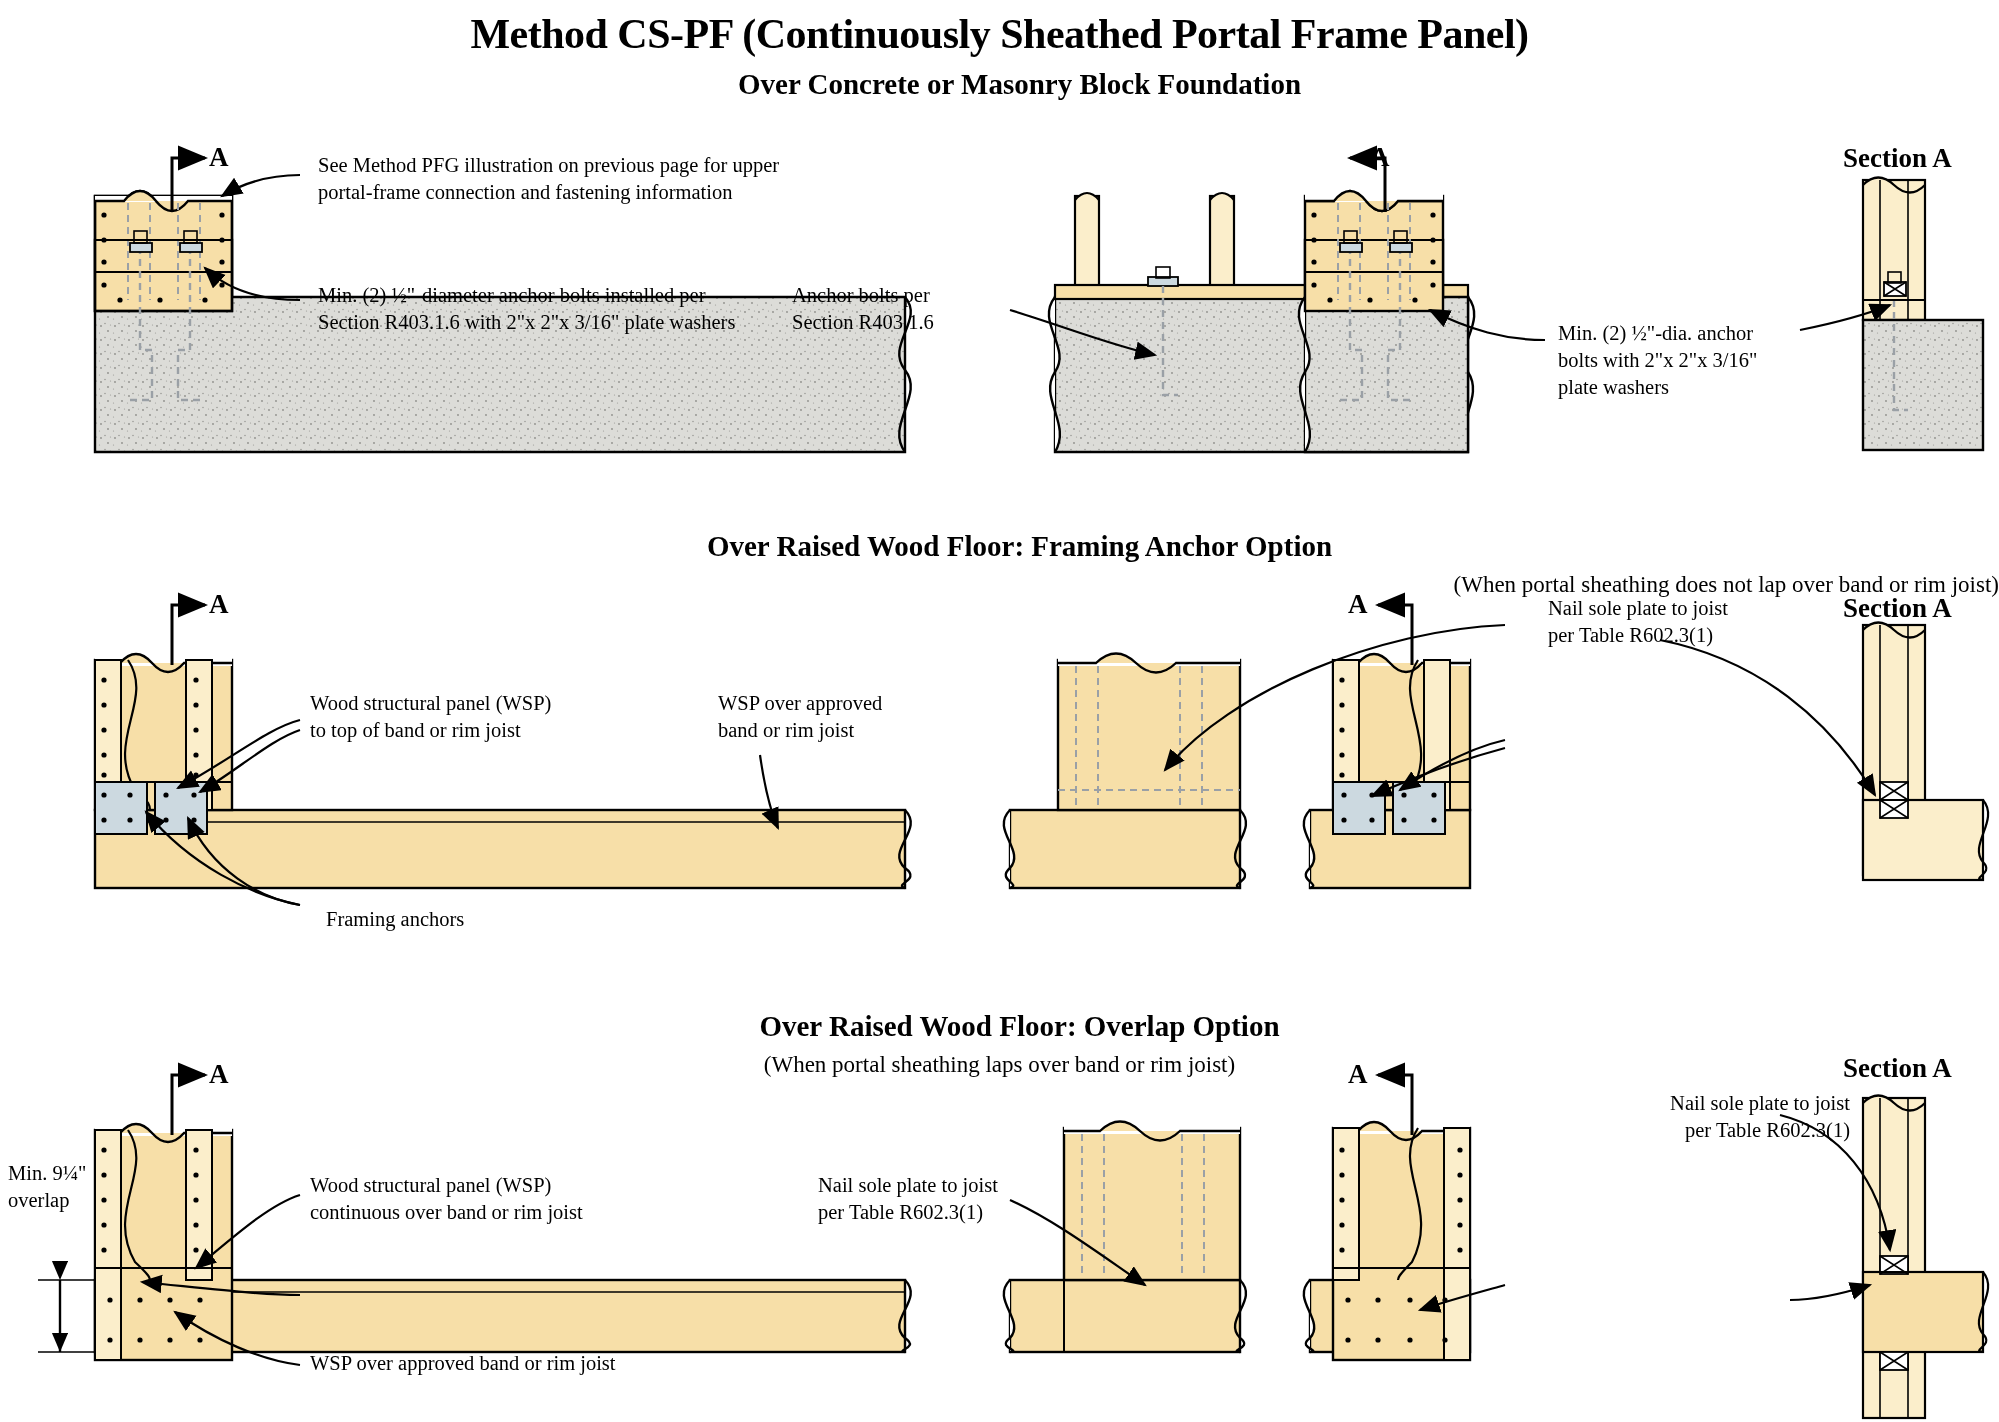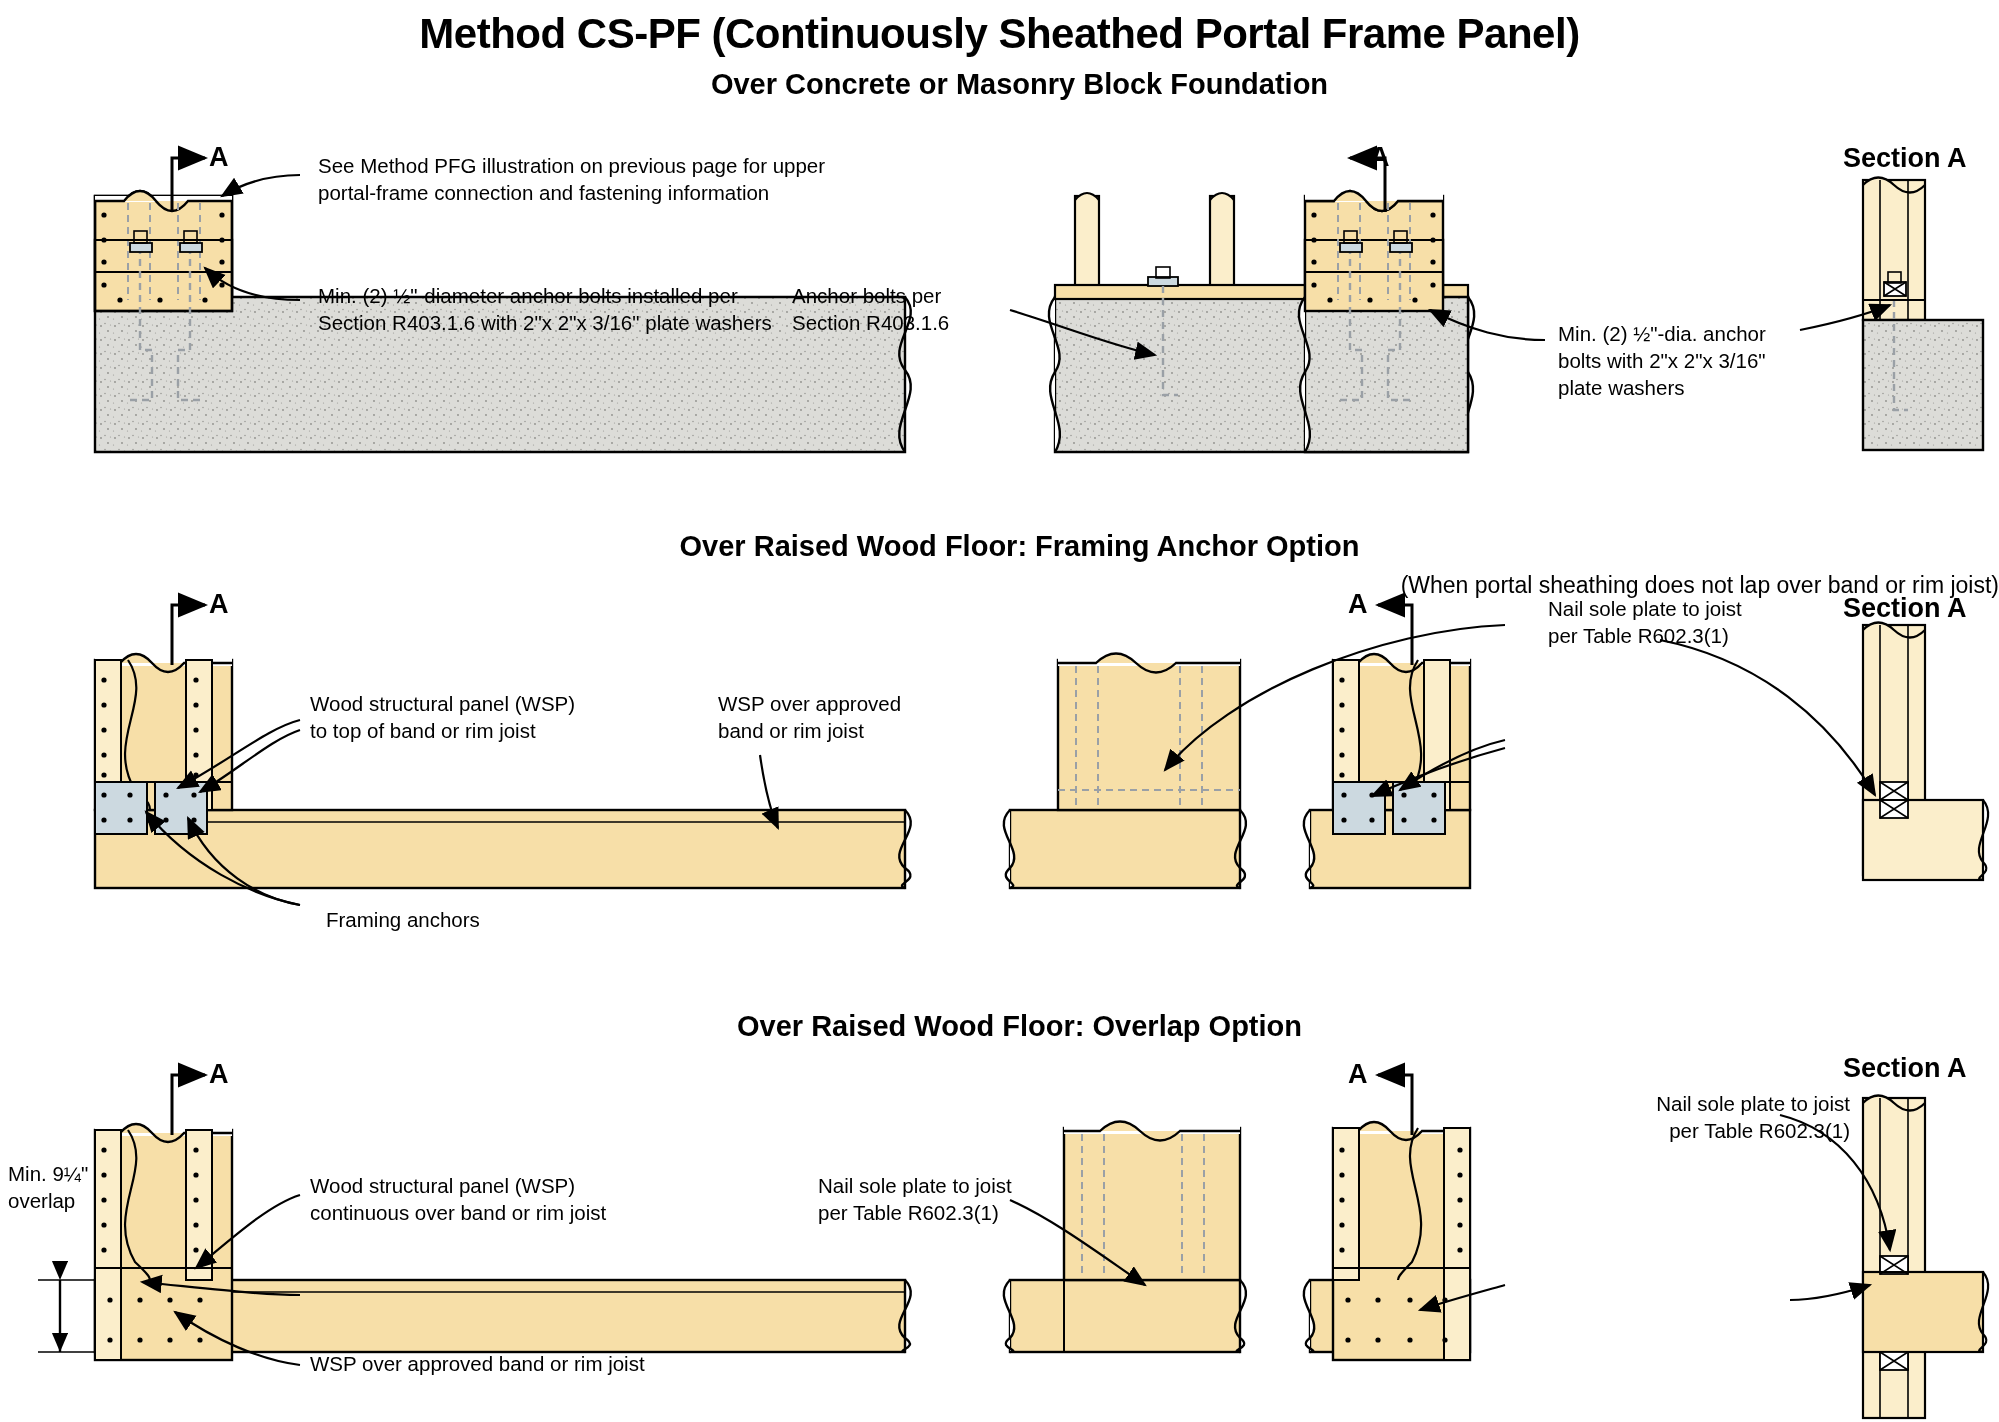--- a/index.html
+++ b/index.html
@@ -13,20 +13,21 @@
     position: relative;
     font-family: "Liberation Sans", sans-serif;
     color: #000000;
     overflow: hidden;
   }
   .page {
     position: absolute;
     left: 0; top: 0;
     width: 1999px;
     height: 1422px;
+    font-family: Liberation Serif, serif;
   }
   .title {
     position: absolute;
     left: 0; top: 10px;
     width: 1999px;
     text-align: center;
     font-size: 42px;
     font-weight: bold;
     letter-spacing: -0.5px;
   }
@@ -75,20 +76,21 @@
 <div class="page">
 
   <div class="title">Method CS-PF (Continuously Sheathed Portal Frame Panel)</div>
 
   <div class="subtitle" style="top:68px;">Over Concrete or Masonry Block Foundation</div>
 
   <div class="subtitle" style="top:530px;">Over Raised Wood Floor: Framing Anchor Option</div>
   <div class="subsubtitle" style="top:572px;text-align:right;">(When portal sheathing does not lap over band or rim joist)</div>
 
   <div class="subtitle" style="top:1010px;">Over Raised Wood Floor: Overlap Option</div>
+  <div class="subsubtitle" style="top:1052px;">(When portal sheathing laps over band or rim joist)</div>
 
   <div class="section-label" style="left:1843px; top:143px;">Section A</div>
   <div class="section-label" style="left:1843px; top:593px;">Section A</div>
   <div class="section-label" style="left:1843px; top:1053px;">Section A</div>
 
   <svg class="layer" viewBox="0 0 1999 1422">
     <defs>
       <pattern id="concretePat" width="14" height="14" patternUnits="userSpaceOnUse">
         <rect width="14" height="14" fill="#dcdcd8"></rect>
         <circle cx="3" cy="4" r="0.9" fill="#8e8e8a"></circle>

